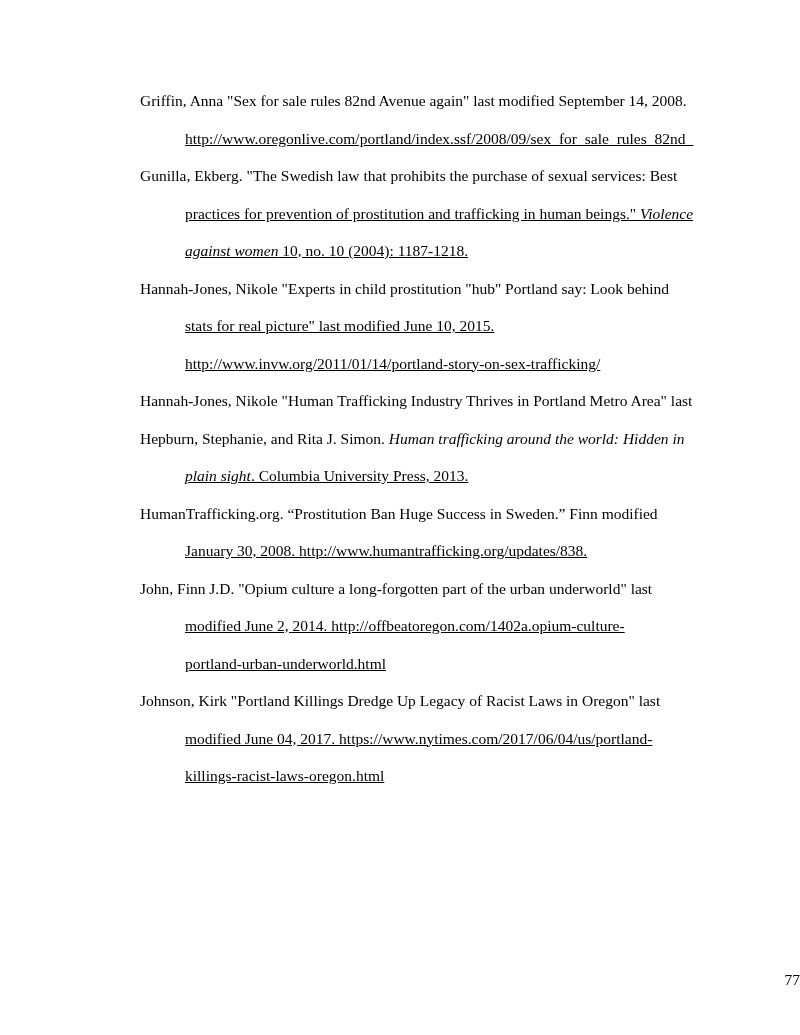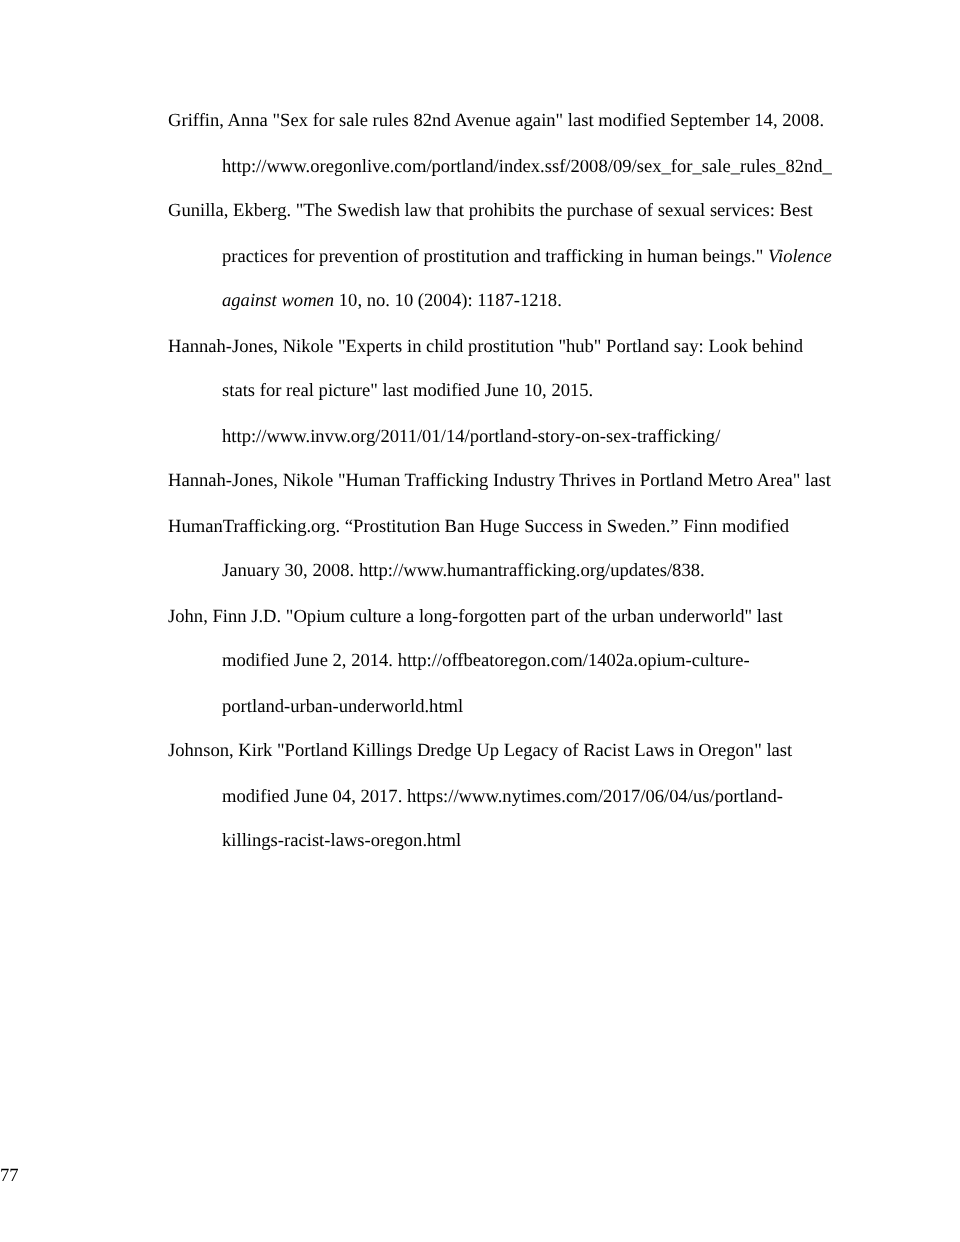--- a/index.html
+++ b/index.html
@@ -25,30 +25,31 @@
   }
   .entry {
     margin: 0;
   }
   .line {
     line-height: 37.5px;
     white-space: nowrap;
   }
   .line.cont {
     padding-left: 45px;
+    text-decoration: underline;
   }
   .it {
     font-style: italic;
   }
   .page-number {
     position: absolute;
     top: 961px;
     left: 0;
     width: 100%;
-    text-align: left;
+    text-align: right;
     line-height: 37.5px;
   }
 </style>
 </head>
 <body>
 
 <div class="page">
   <div class="content">
       <div class="entry">
         <div class="line"><span>Griffin, Anna "Sex for sale rules 82nd Avenue again" last modified September 14, 2008.</span></div>
@@ -61,20 +62,24 @@
       </div>
       <div class="entry">
         <div class="line"><span>Hannah-Jones, Nikole "Experts in child prostitution "hub" Portland say: Look behind</span></div>
         <div class="line cont"><span>stats for real picture" last modified June 10, 2015.</span></div>
         <div class="line cont"><span>http://www.invw.org/2011/01/14/portland-story-on-sex-trafficking/</span></div>
       </div>
       <div class="entry">
         <div class="line"><span>Hannah-Jones, Nikole "Human Trafficking Industry Thrives in Portland Metro Area" last</span></div>
       </div>
       <div class="entry">
+        <div class="line"><span>Hepburn, Stephanie, and Rita J. Simon. </span><span class="it">Human trafficking around the world: Hidden in</span></div>
+        <div class="line cont"><span class="it">plain sight</span><span>. Columbia University Press, 2013.</span></div>
+      </div>
+      <div class="entry">
         <div class="line"><span>HumanTrafficking.org. “Prostitution Ban Huge Success in Sweden.” Finn modified</span></div>
         <div class="line cont"><span>January 30, 2008. http://www.humantrafficking.org/updates/838.</span></div>
       </div>
       <div class="entry">
         <div class="line"><span>John, Finn J.D. "Opium culture a long-forgotten part of the urban underworld" last</span></div>
         <div class="line cont"><span>modified June 2, 2014. http://offbeatoregon.com/1402a.opium-culture-</span></div>
         <div class="line cont"><span>portland-urban-underworld.html</span></div>
       </div>
       <div class="entry">
         <div class="line"><span>Johnson, Kirk "Portland Killings Dredge Up Legacy of Racist Laws in Oregon" last</span></div>

